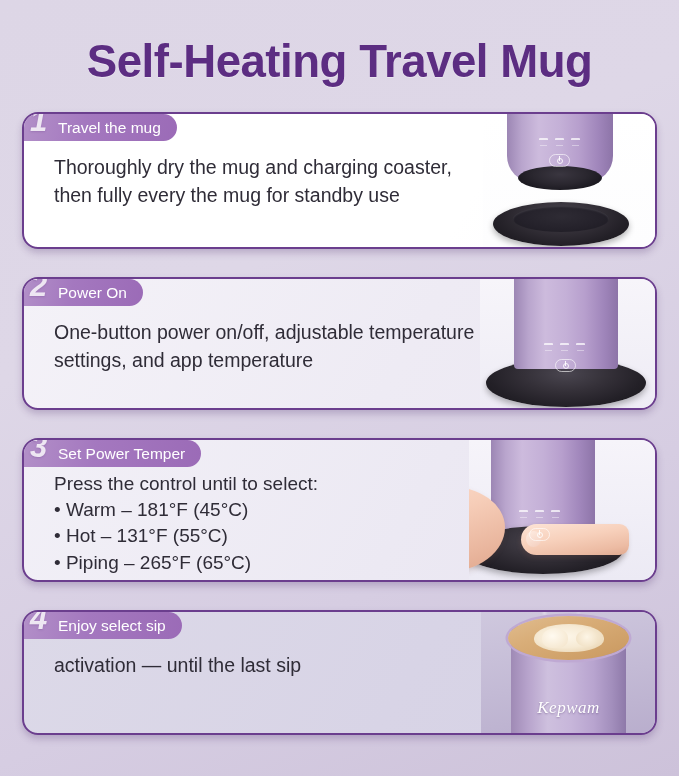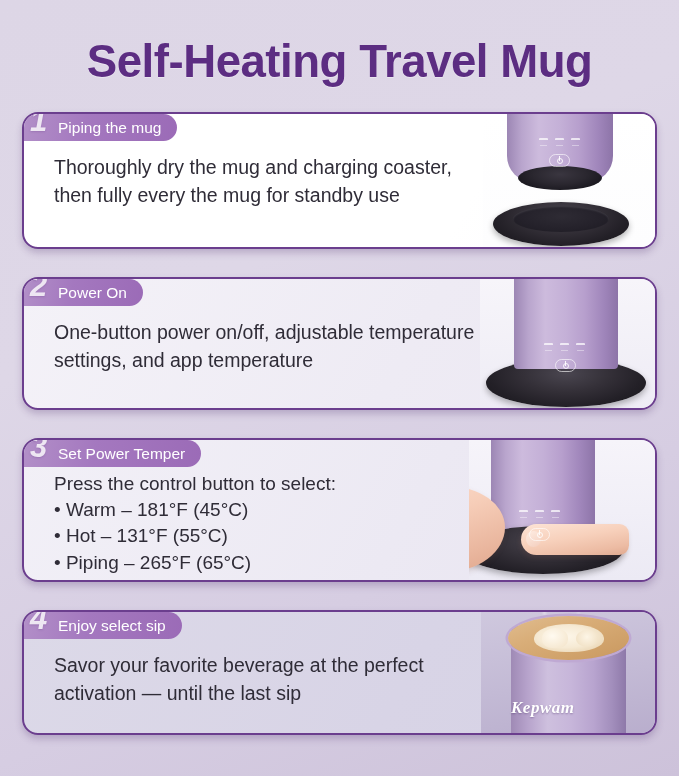--- a/index.html
+++ b/index.html
@@ -276,22 +276,23 @@
     position: absolute;
     right: 6px; top: 6px;
     width: 22px; height: 17px;
     border-radius: 50%;
     background: radial-gradient(ellipse at 50% 40%, #fdf5e6 0%, #eedcbd 100%);
   }
   .brand {
     position: absolute;
     left: 0; right: 0;
     top: 72px;
+    text-align: center;
     font-family: "Liberation Serif", serif;
-    font-weight: bold;
+    font-weight: normal;
     font-style: italic;
     font-size: 17px;
     color: #ffffff;
     letter-spacing: 0.5px;
     text-shadow: 0 1px 2px rgba(70,45,100,0.4);
   }
   .steam {
     position: absolute;
     top: -14px;
     width: 3px;
@@ -307,21 +308,21 @@
 <div class="title-wrap">
   <div class="title">Self-Heating Travel Mug</div>
 </div>
 
 <div class="cards">
 
   <div class="card card-1">
     <div class="card-text">
       <div class="badge">
         <span class="badge-num">1</span>
-        <span>Piping the mug</span>
+        <span>Travel the mug</span>
       </div>
       <div class="body-text">
         <span class="ln">Thoroughly dry the mug and charging coaster,</span>
         <span class="ln">then fully every the mug for standby use</span>
       </div>
     </div>
     <div class="card-img">
       <div class="photo photo-1">
         <div class="mug-body" style="left:24px; top:-22px; width:106px; height:90px; border-radius:4px 4px 26px 26px;"></div>
         <div class="mug-base" style="left:35px; top:52px; width:84px; height:24px;"></div>
@@ -375,21 +376,21 @@
     </div>
   </div>
 
   <div class="card card-3">
     <div class="card-text">
       <div class="badge">
         <span class="badge-num">3</span>
         <span>Set Power Temper</span>
       </div>
       <div class="body-text">
-        <span class="ln">Press the control button to select:</span>
+        <span class="ln">Press the control until to select:</span>
         <span class="bullet">• Warm – 181°F (45°C)</span>
         <span class="bullet">• Hot – 131°F (55°C)</span>
         <span class="bullet">• Piping – 265°F (65°C)</span>
       </div>
     </div>
     <div class="card-img">
       <div class="photo photo-3">
         <div class="mug-body" style="left:22px; top:-18px; width:104px; height:122px; border-radius:4px 4px 14px 14px;"></div>
         <div class="indicators" style="left:50px; top:70px; z-index:7;">
           <span class="ind"></span>
@@ -410,21 +411,20 @@
     </div>
   </div>
 
   <div class="card card-4">
     <div class="card-text">
       <div class="badge">
         <span class="badge-num">4</span>
         <span>Enjoy select sip</span>
       </div>
       <div class="body-text">
-        <span class="ln">Savor your favorite beverage at the perfect</span>
         <span class="ln">activation — until the last sip</span>
       </div>
     </div>
     <div class="card-img">
       <div class="photo photo-4">
         <div class="steam" style="left:62px;"></div>
         <div class="steam" style="left:96px; height:18px;"></div>
         <div class="latte-mug">
           <div class="latte-top">
             <div class="foam"></div>

